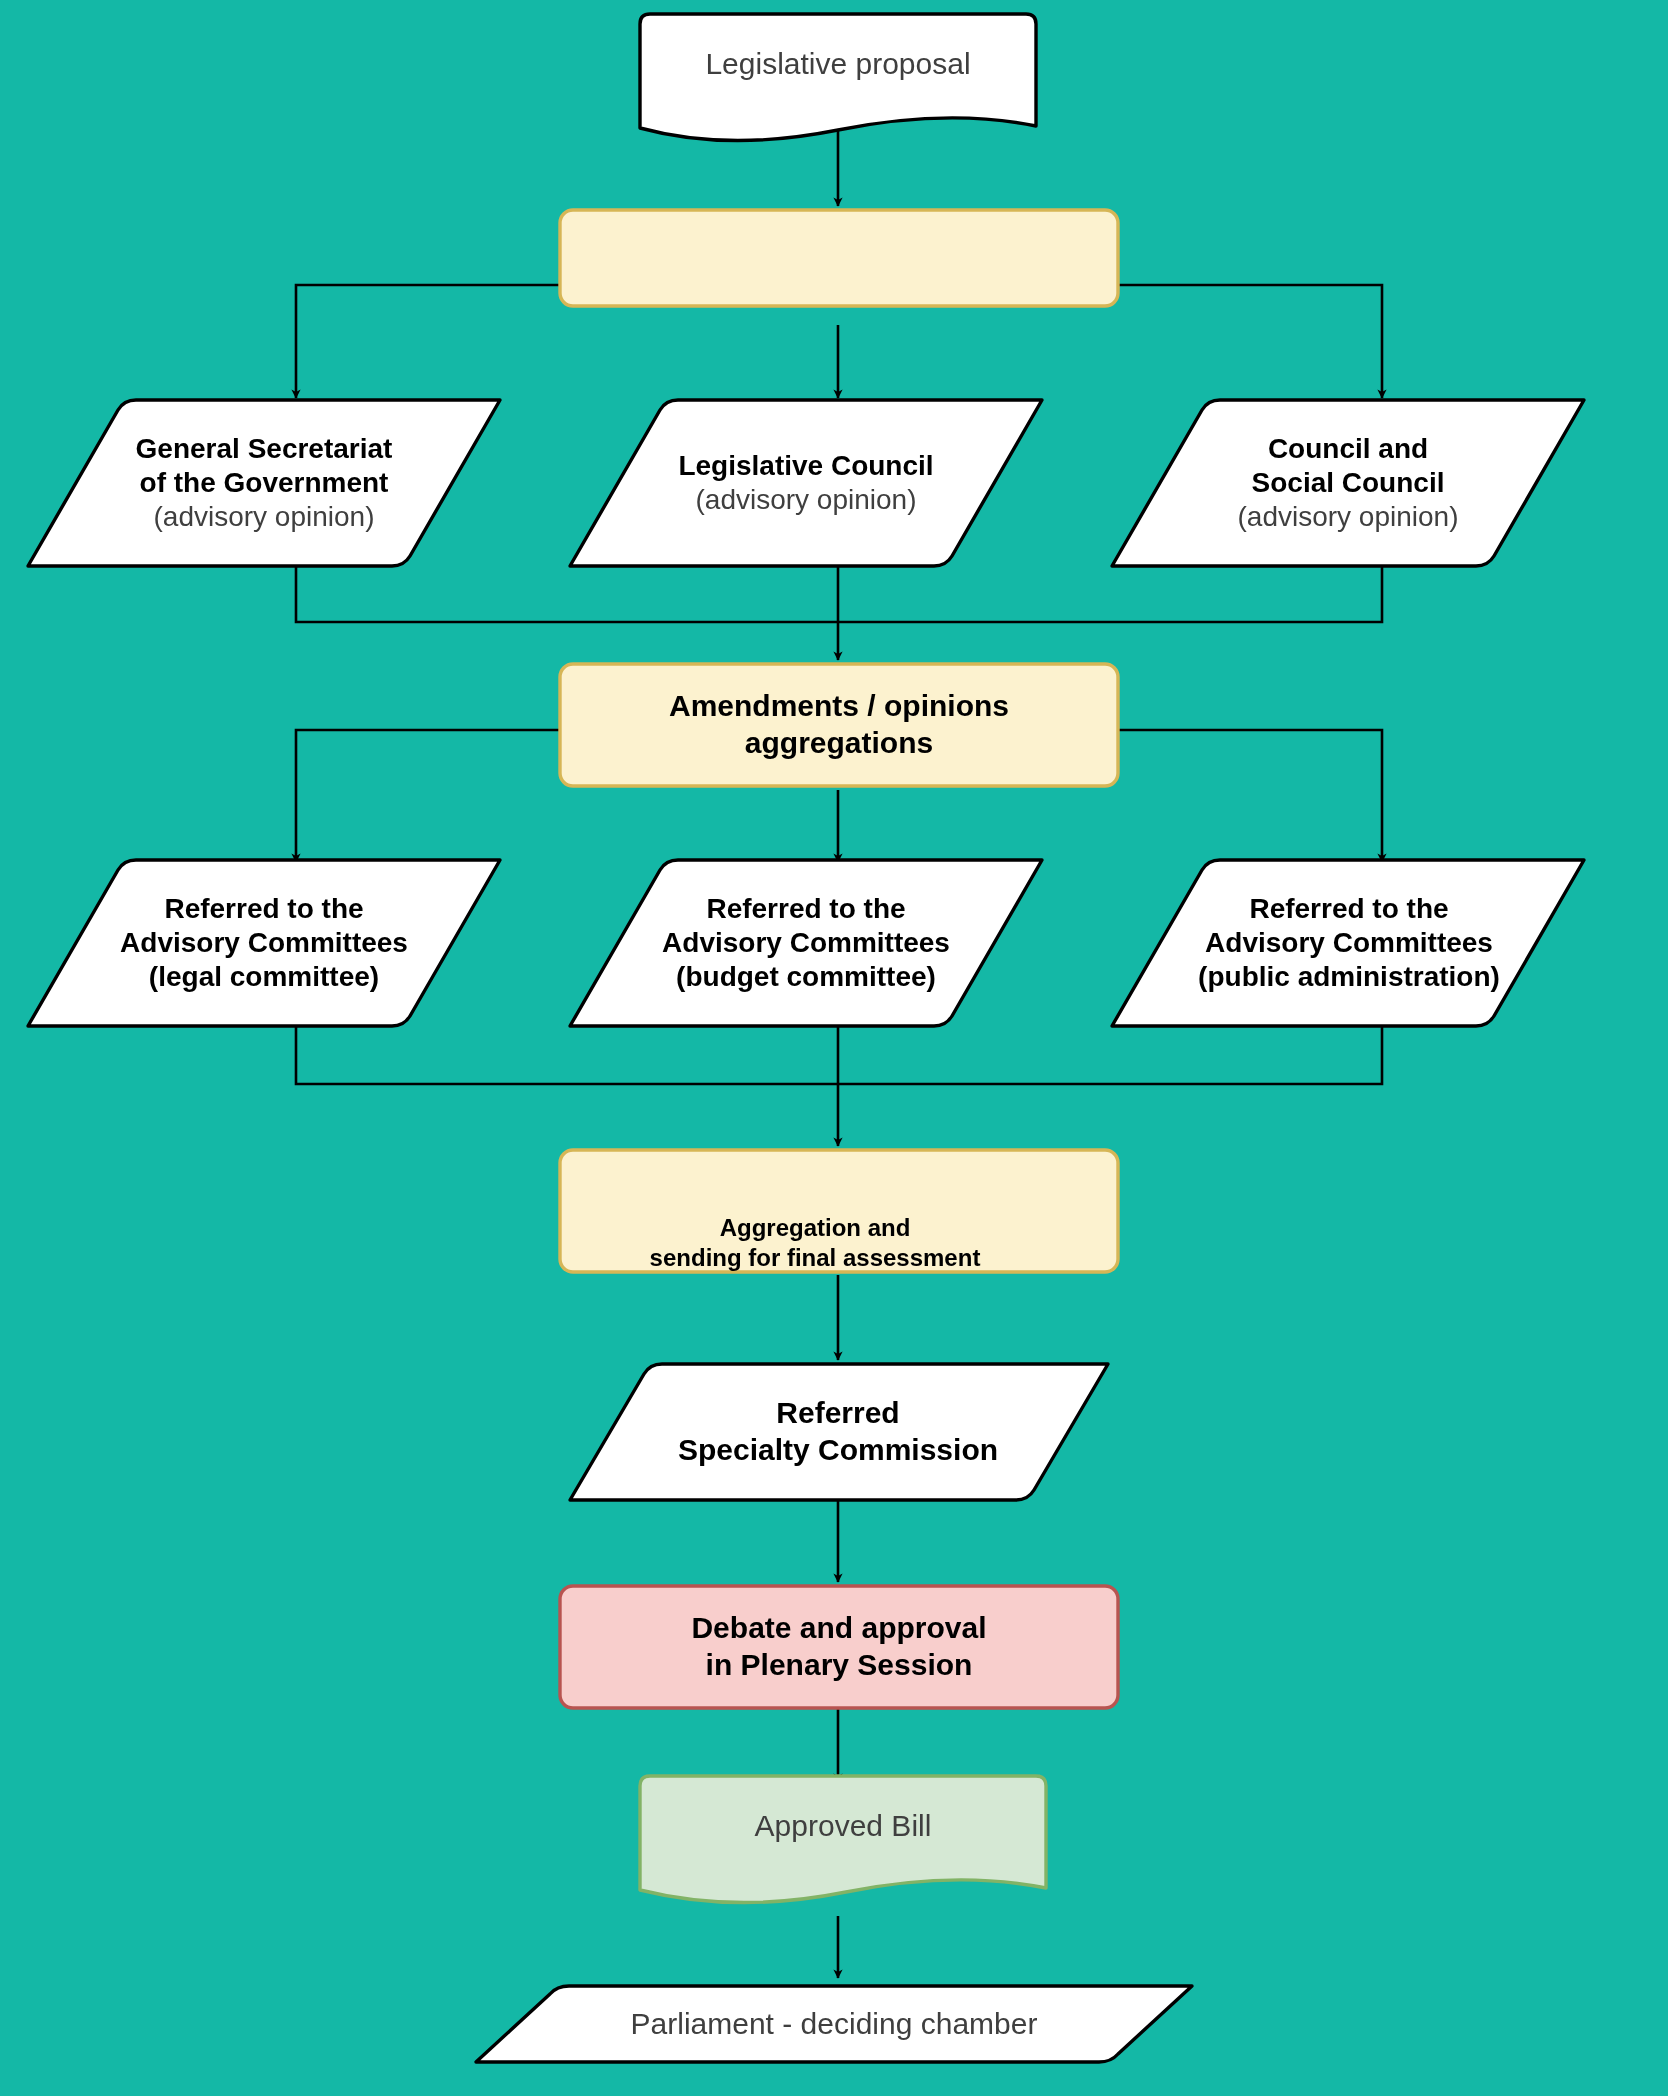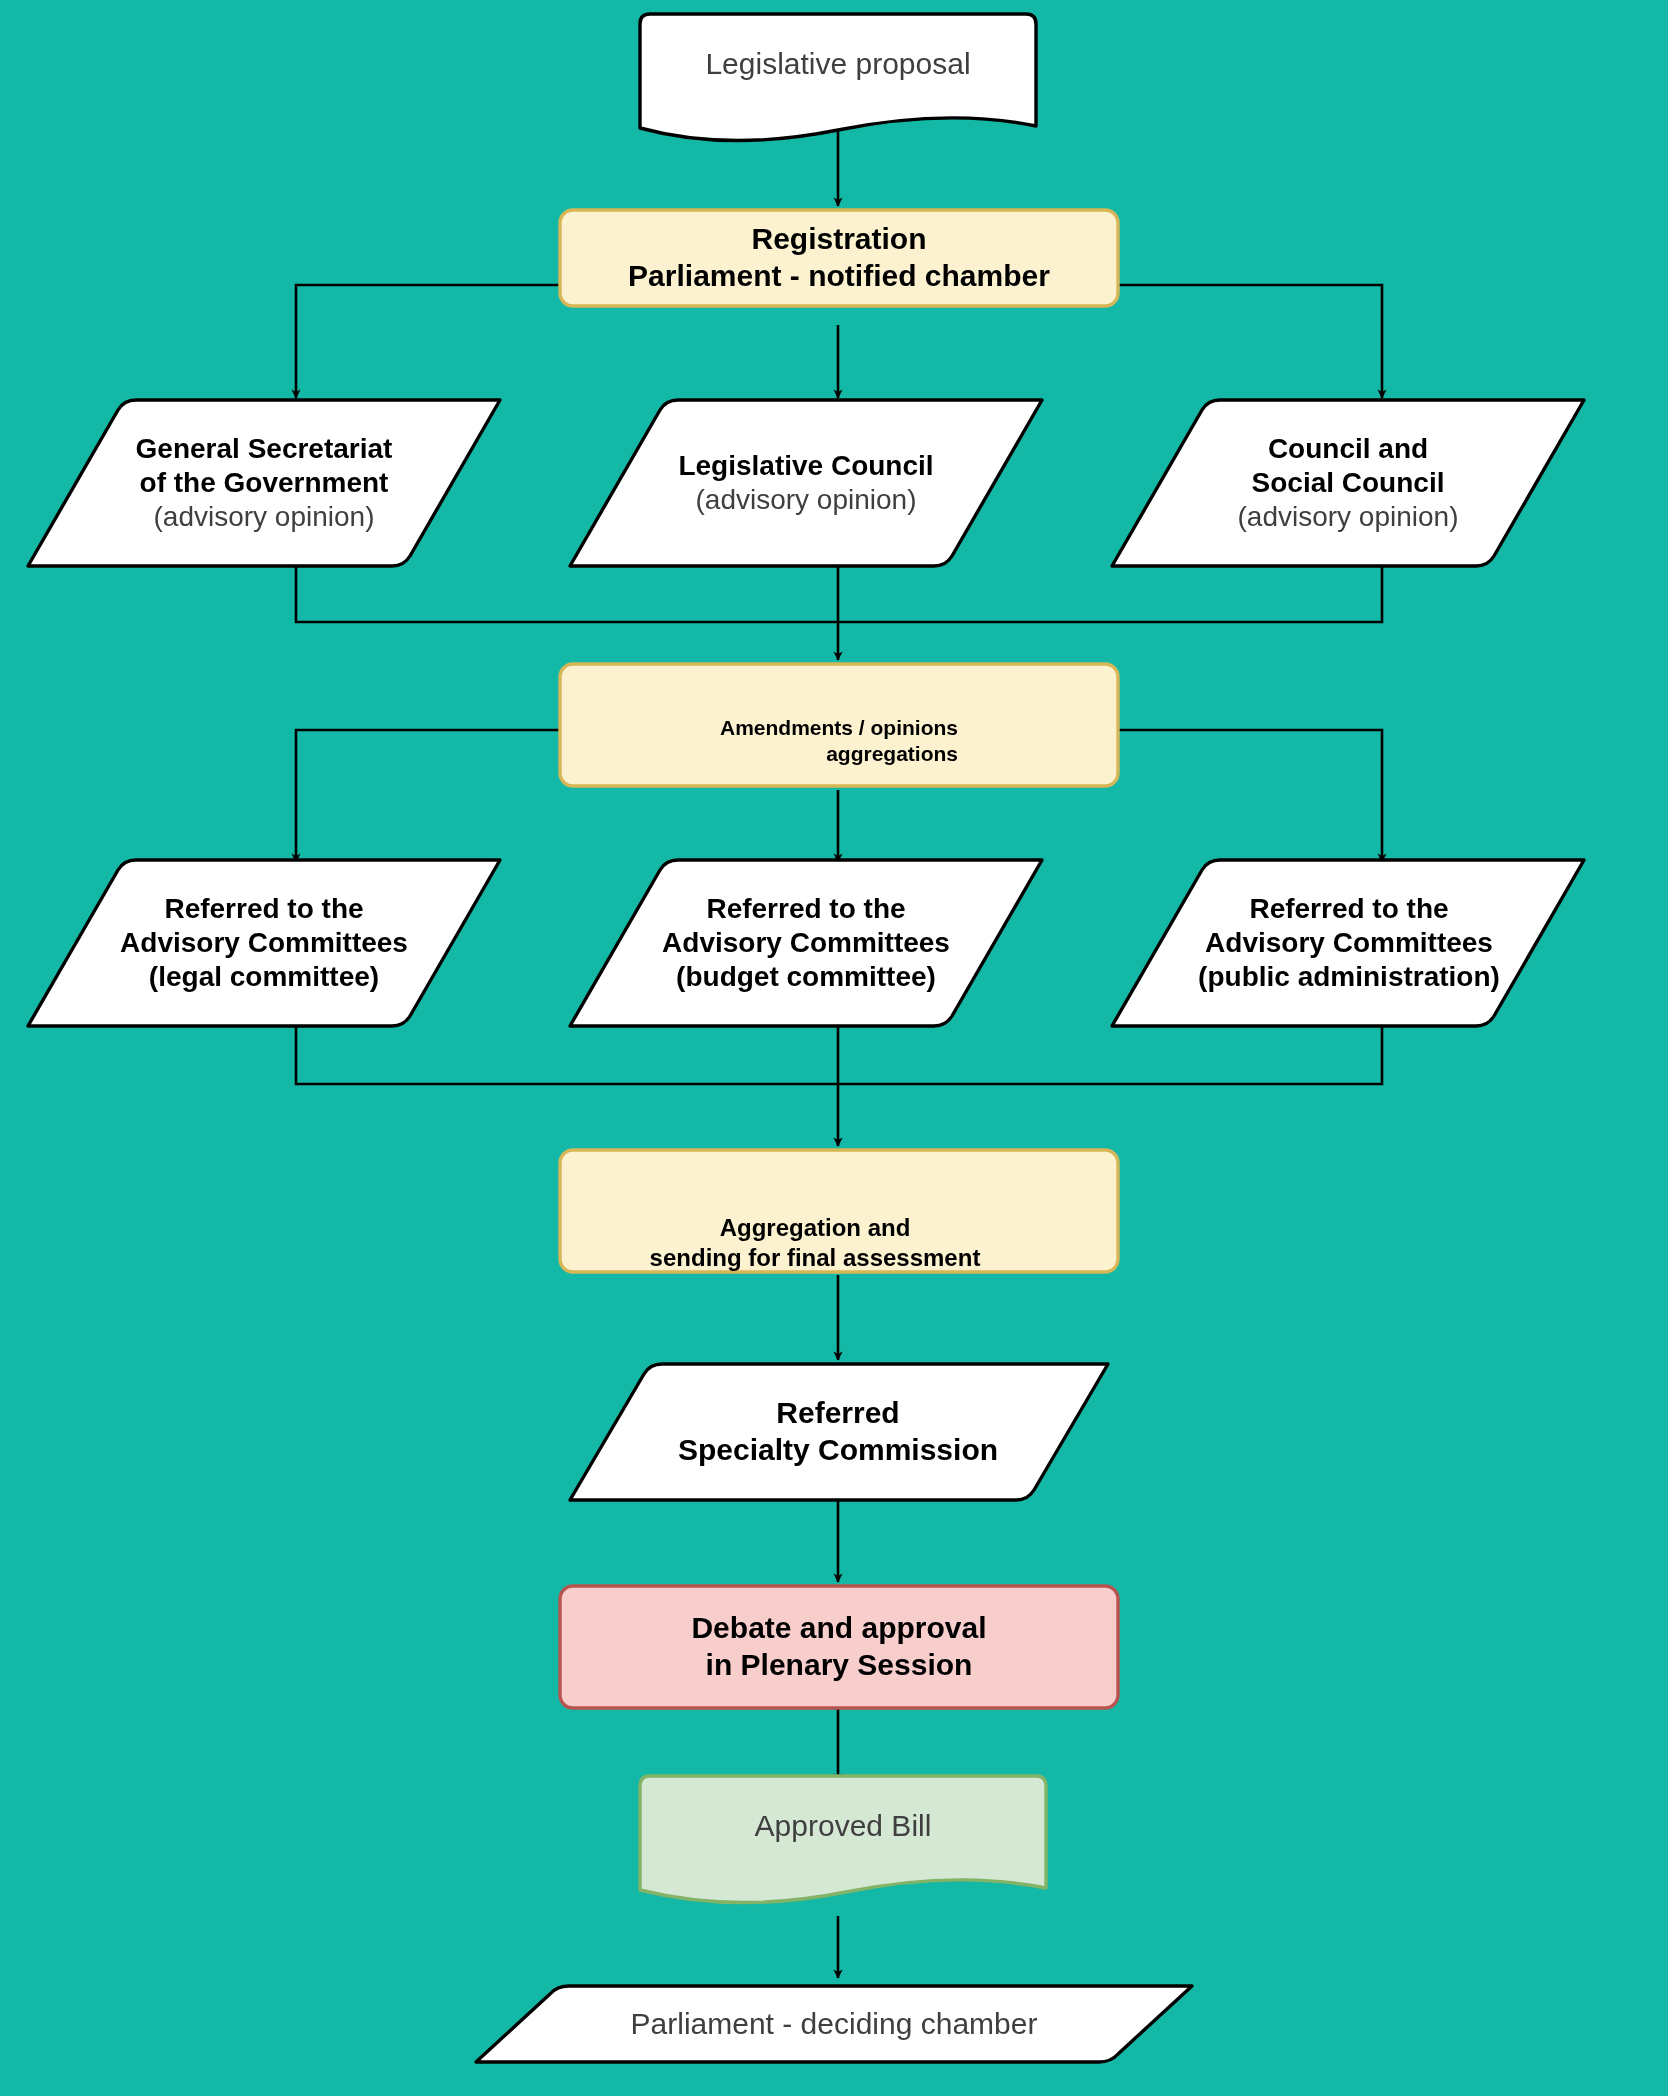--- a/index.html
+++ b/index.html
@@ -74,26 +74,20 @@
 
     <path d="M476,2062 L550,1994 Q557,1986 569,1986 L1192,1986 L1118,2054 Q1111,2062 1099,2062 Z" fill="#ffffff" stroke="#000000" stroke-width="3.4" stroke-linejoin="round"></path>
   </svg>
 
   <div class="node-text" style="left:640px;top:14px;width:396px;height:100px;font-size:30px;">
     <div>
         <span class="ln reg">Legislative proposal</span>
       </div>
   </div>
 
-  <div class="node-text" style="left:560px;top:210px;width:558px;height:96px;font-size:30px;">
-    <div>
-      <span class="ln bold">Registration</span>
-      <span class="ln bold">Parliament - notified chamber</span>
-    </div>
-  </div>
 
   <div class="node-text" style="left:64px;top:400px;width:400px;height:166px;font-size:28px;">
     <div>
       <span class="ln bold">General Secretariat</span>
       <span class="ln bold">of the Government</span>
       <span class="ln reg">(advisory opinion)</span>
     </div>
   </div>
 
   <div class="node-text" style="left:606px;top:400px;width:400px;height:166px;font-size:28px;">
@@ -104,21 +98,21 @@
   </div>
 
   <div class="node-text" style="left:1148px;top:400px;width:400px;height:166px;font-size:28px;">
     <div>
       <span class="ln bold">Council and</span>
       <span class="ln bold">Social Council</span>
       <span class="ln reg">(advisory opinion)</span>
     </div>
   </div>
 
-  <div class="node-text" style="left:560px;top:680px;width:558px;height:122px;font-size:21px;text-align:right;">
+  <div class="node-text" style="left:560px;top:664px;width:558px;height:122px;font-size:30px;">
     <div>
       <span class="ln bold">Amendments / opinions</span>
       <span class="ln bold">aggregations</span>
     </div>
   </div>
 
   <div class="node-text" style="left:56px;top:860px;width:416px;height:166px;font-size:28px;">
     <div>
       <span class="ln bold">Referred to the</span>
       <span class="ln bold">Advisory Committees</span>

